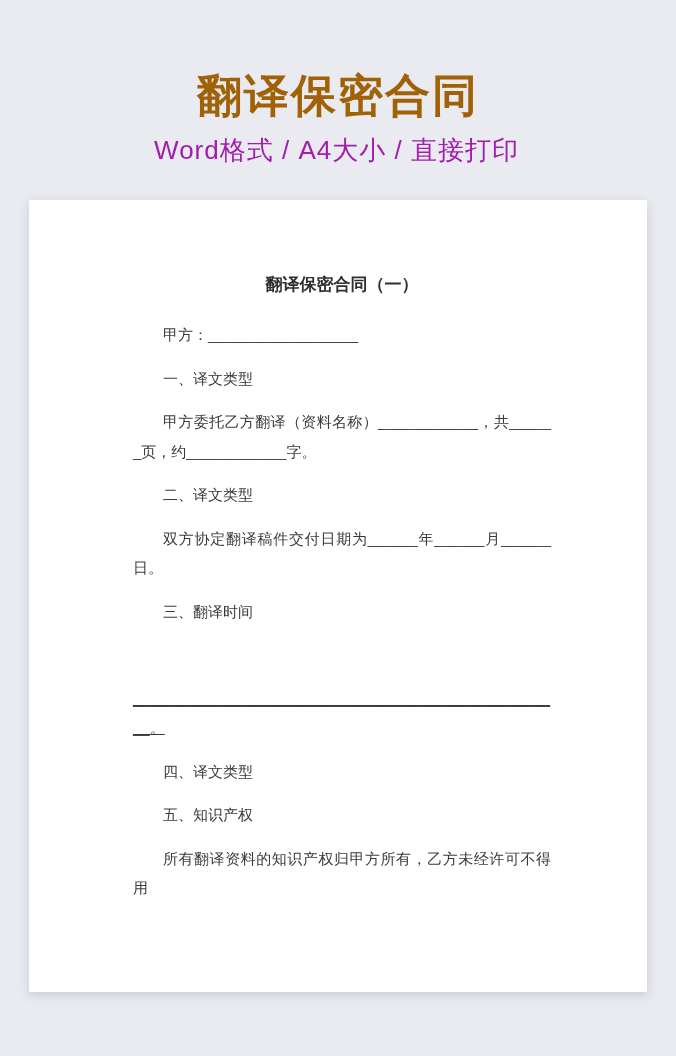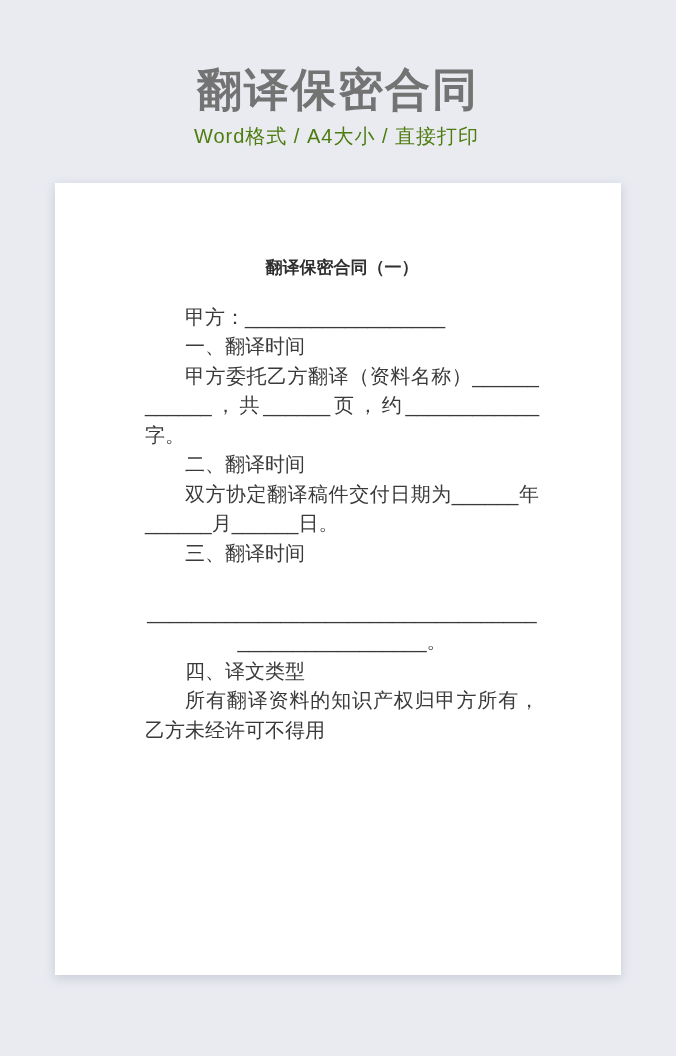--- a/index.html
+++ b/index.html
@@ -9,81 +9,82 @@
     height: 1056px;
     background: #e9ebf1;
     font-family: "Liberation Sans", "DejaVu Sans", sans-serif;
     overflow: hidden;
   }
   .banner {
     padding-top: 58px;
     text-align: center;
   }
   .banner-title {
-    margin: 6px;
+    margin: 12px;
     font-size: 45px;
     font-weight: 800;
-    color: #737373;
+    color: #a16207;
     letter-spacing: 2px;
     line-height: 1.15;
   }
   .banner-subtitle {
     margin: 8px 3px 0 0;
-    font-size: 20px;
+    font-size: 26px;
     font-weight: 400;
-    color: #4d7c0f;
+    color: #a21caf;
     letter-spacing: 1px;
     line-height: 1.25;
   }
   .page {
-    width: 566px;
+    width: 618px;
     height: 792px;
     margin: 34px auto 0 auto;
     background: #ffffff;
     box-shadow: 0 3px 10px rgba(110, 120, 140, 0.28);
     overflow: hidden;
   }
   .doc-content {
     padding: 74px 82px 0 90px;
     color: #3a3a3a;
   }
   .doc-title {
     margin: 0 0 24px 0;
     font-size: 17px;
     font-weight: 700;
     text-align: center;
     color: #2f2f2f;
     line-height: 22px;
   }
   .doc-content p {
-    margin: 0;
-    font-size: 20px;
+    margin: 14px;
+    font-size: 15px;
     line-height: 29.5px;
     text-align: justify;
     word-break: break-all;
   }
   .doc-content p.indent { text-indent: 2em; }
   .doc-content p.blank { min-height: 29.5px; }
-  .doc-content p.fill-line { text-align: center; }
+  .doc-content p.fill-line { text-align: left; text-decoration: underline; }
 </style>
 </head>
 <body>
 
 <div class="banner">
   <h1 class="banner-title">翻译保密合同</h1>
   <p class="banner-subtitle">Word格式 / A4大小 / 直接打印</p>
 </div>
 
 <div class="page">
   <div class="doc-content">
     <h2 class="doc-title">翻译保密合同（一）</h2>
     <p class="indent">甲方：__________________</p>
-    <p class="indent">一、翻译时间</p>
+    <p class="indent">一、译文类型</p>
     <p class="indent">甲方委托乙方翻译（资料名称）____________，共______页，约____________字。</p>
-    <p class="indent">二、翻译时间</p>
+    <p class="indent">二、译文类型</p>
     <p class="indent">双方协定翻译稿件交付日期为______年______月______日。</p>
     <p class="indent">三、翻译时间</p>
     <p class="blank"></p>
     <p class="fill-line">____________________________________________________。</p>
     <p class="indent">四、译文类型</p>
+    <p class="indent">五、知识产权</p>
     <p class="indent">所有翻译资料的知识产权归甲方所有，乙方未经许可不得用</p>
   </div>
 </div>
 
 </body></html>

